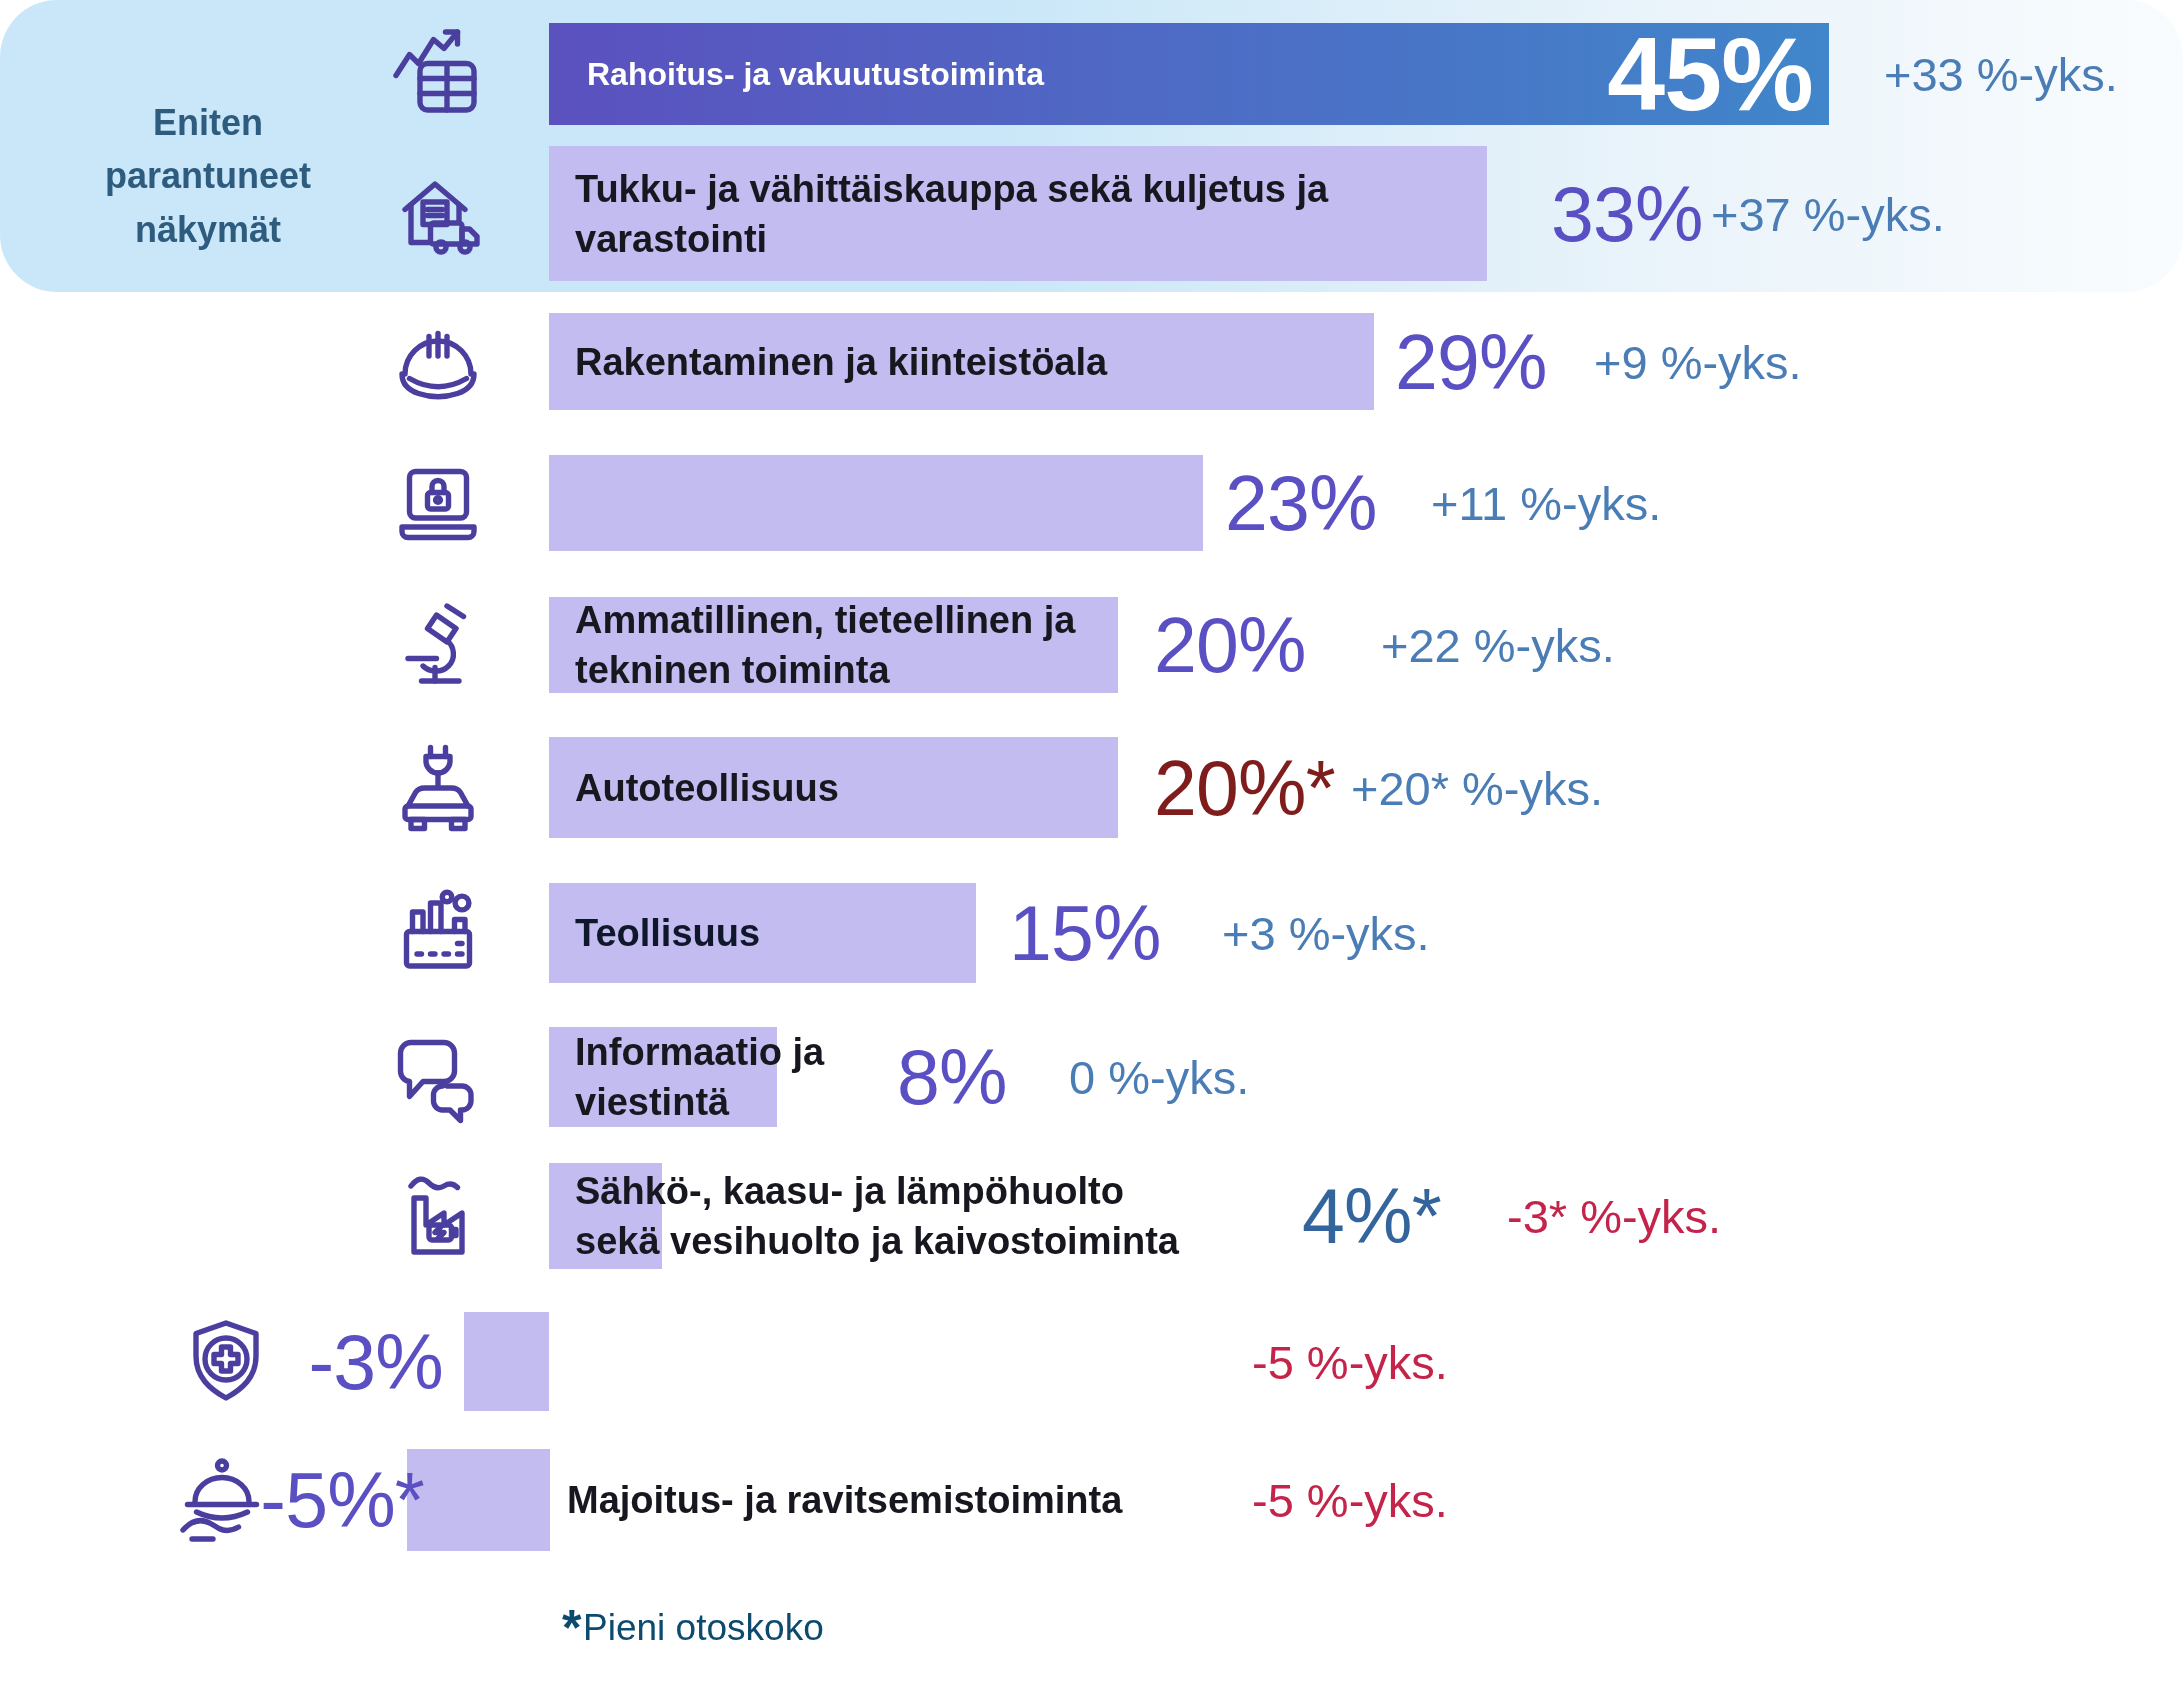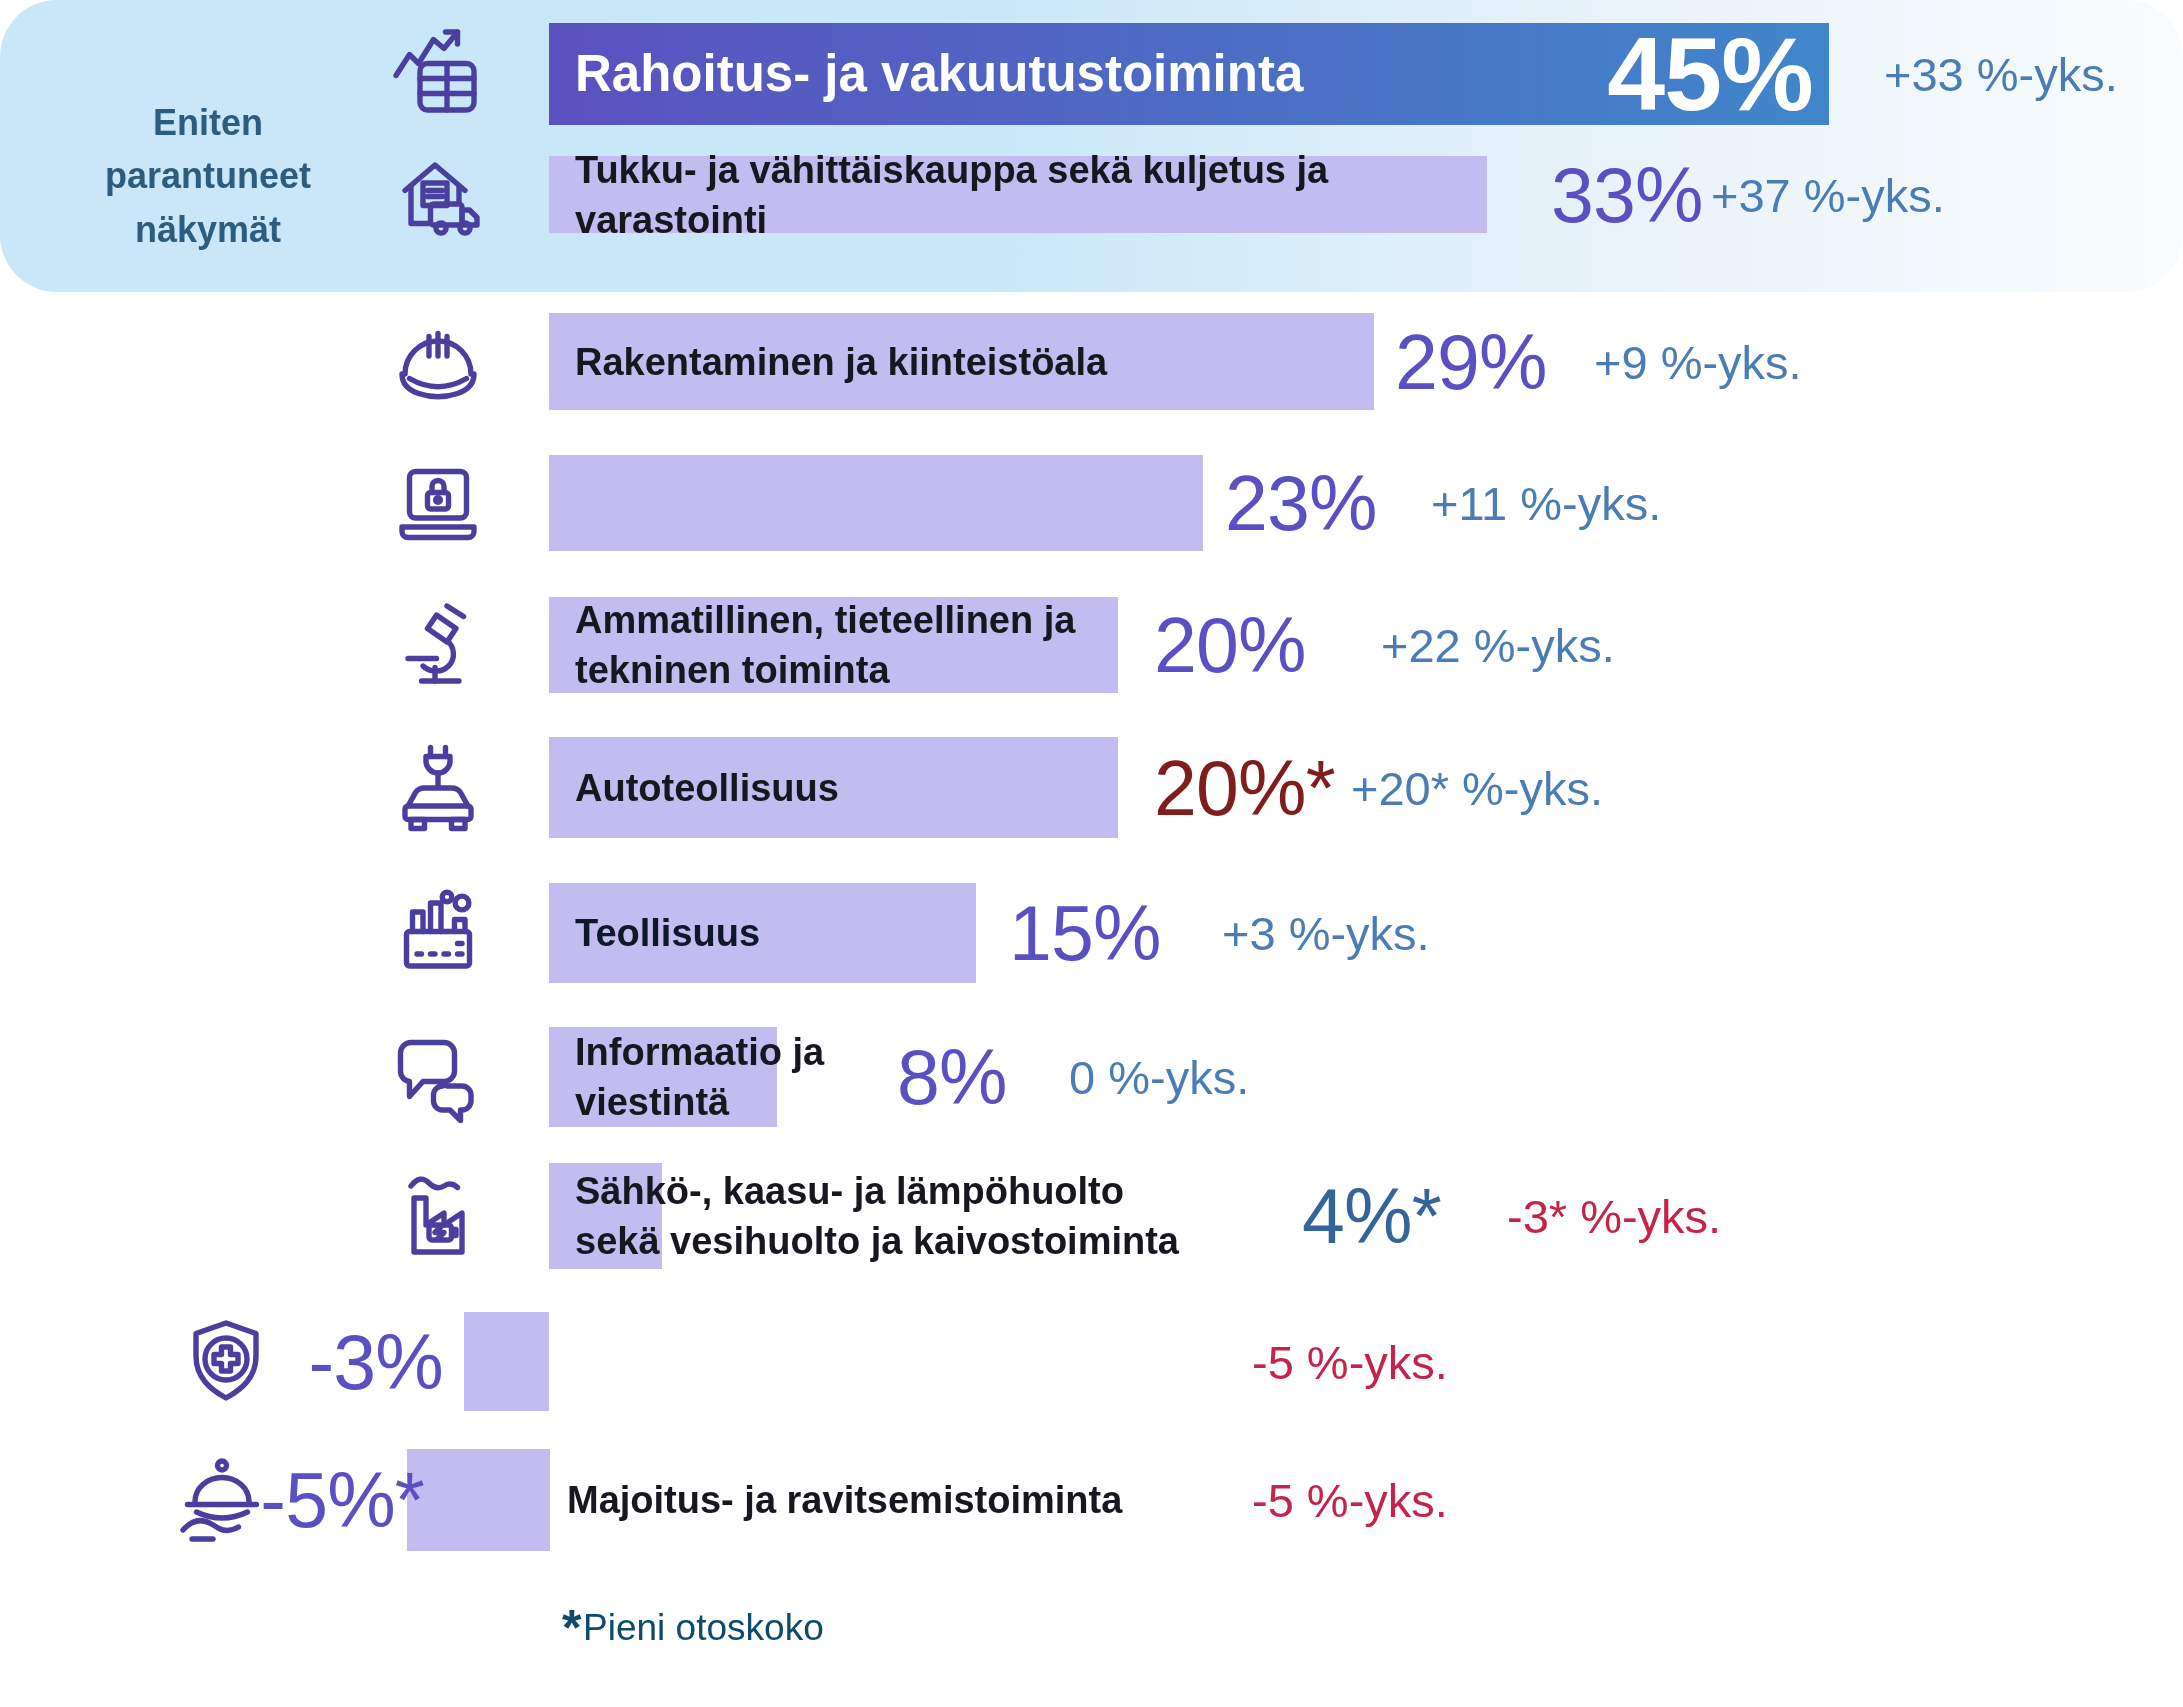--- a/index.html
+++ b/index.html
@@ -35,32 +35,32 @@
   }
   .change{
     position:absolute;top:50%;transform:translateY(-50%);
     font-size:47px;color:#4a7cb5;
   }
   .footnote{position:absolute;left:562px;top:1594px;font-size:37px;color:#0c4a6e;}
   .footnote .star{font-size:50px;font-weight:bold;position:relative;top:4.9px;margin-right:1.6px;}
 
   
   .r1{top:23px;height:102px}
-  .r2{top:156px;height:77px}
+  .r2{top:146px;height:135px}
   .r3{top:313px;height:97px}
   .r4{top:455px;height:96px}
   .r5{top:597px;height:96px}
   .r6{top:737px;height:101px}
   .r7{top:883px;height:100px}
   .r8{top:1027px;height:100px}
   .r9{top:1163px;height:106px}
   .r10{top:1312px;height:99px}
   .r11{top:1449px;height:102px}
 
-  .r1 .label{color:#ffffff;font-size:51px;}
+  .r1 .label{color:#ffffff;font-size:32px;margin-left:12px;}
   .r1 .value{font-size:104px;font-weight:bold;left:auto;right:370px;}
   .r10 .label,.r11 .label{left:567px;}
   .r10 .icon{left:173px;}
   .r11 .icon{left:166px;}
 
   .r2 .value{left:1507px}
   .r3 .value{left:1395px}
   .r4 .value{left:1225px}
   .r5 .value{left:1154px}
   .r6 .value{left:1154px}

